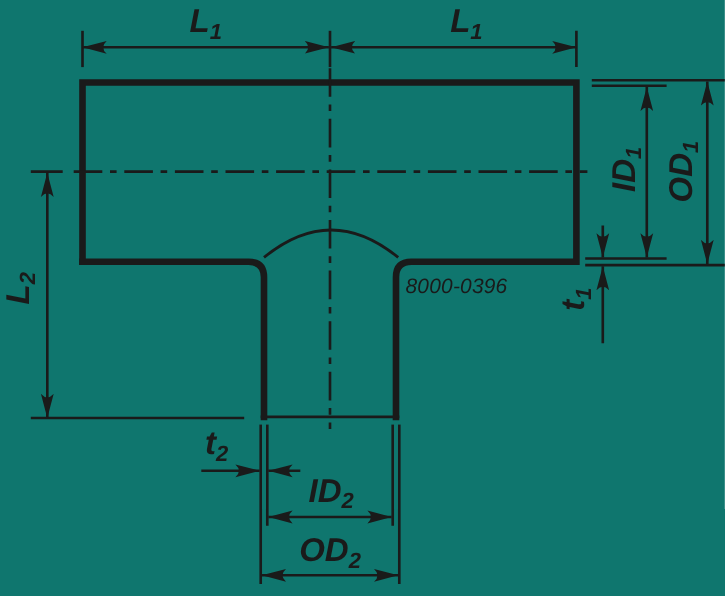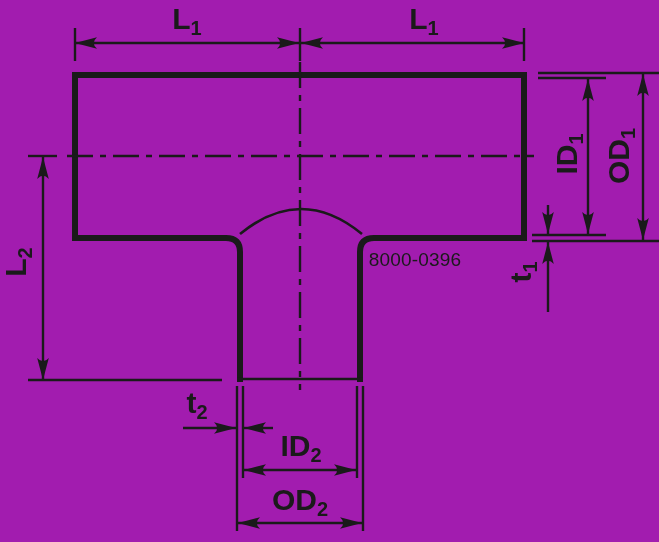--- a/index.html
+++ b/index.html
@@ -5,22 +5,23 @@
   html, body {
     margin: 0;
     padding: 0;
     background: #ffffff;
     font-family: "Liberation Sans", sans-serif;
   }
   .canvas {
     position: relative;
     width: 659px;
     height: 542px;
-    background: #a21caf;
+    background: #0f766e;
     overflow: hidden;
+    font-style: italic;
   }
   svg { display: block; }
 
   .thick {
     fill: none;
     stroke: #1a1a1a;
     stroke-width: 6;
     stroke-linecap: square;
     stroke-linejoin: miter;
   }

